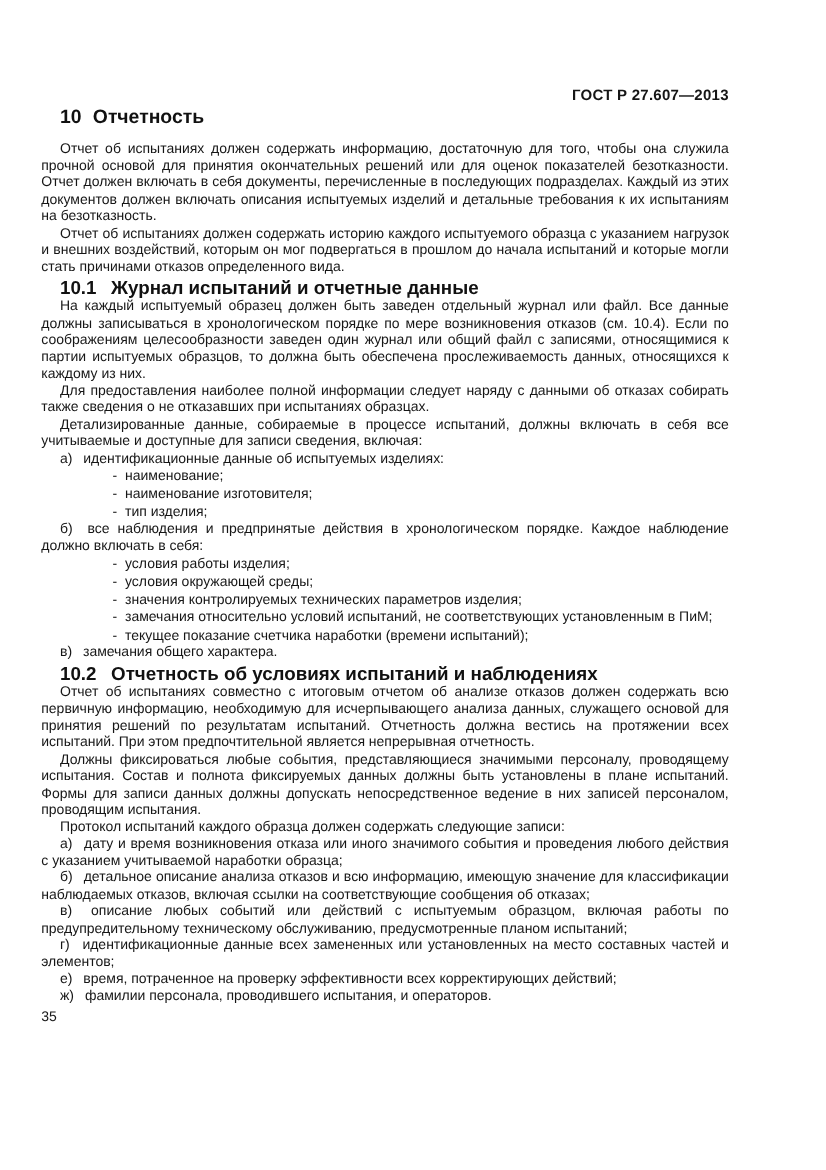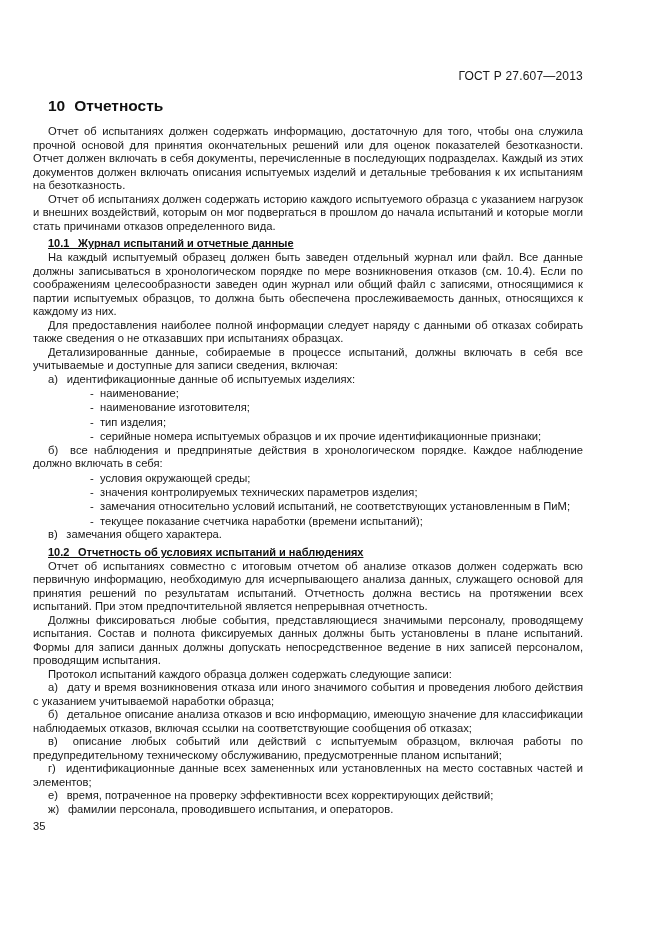--- a/index.html
+++ b/index.html
@@ -17,47 +17,46 @@
     box-sizing: border-box;
     padding: 70px 78px 0 33px;
     font-family: "Liberation Sans", "DejaVu Sans", sans-serif;
     color: #161616;
     font-size: 11.2px;
     line-height: 13.5px;
     overflow: hidden;
   }
   .doc-header {
     text-align: right;
-    font-weight: 400;
+    font-weight: 700;
     font-size: 12px;
     line-height: 13px;
     letter-spacing: 0.2px;
   }
   h1.chapter {
     display: flex;
     gap: 9px;
-    margin: 14px 0 11px 15px;
+    margin: 2px 0 11px 15px;
     font-size: 15.5px;
     line-height: 17px;
     font-weight: 700;
     color: #111;
   }
   p.para {
     margin: 0;
     text-indent: 15px;
     text-align: justify;
   }
   h2.sec {
     margin: 3px 0 1px 0;
-    font-size: 11px;
+    font-size: 15px;
     line-height: 14px;
     font-weight: 700;
     text-indent: 15px;
     color: #111;
-    text-decoration: underline;
   }
   .dash-item {
     padding-left: 57px;
     line-height: 14.4px;
     text-align: left;
   }
   .dash-marker {
     display: inline-block;
     width: 10px;
   }
@@ -88,24 +87,24 @@
 
   <p class="para">На каждый испытуемый образец должен быть заведен отдельный журнал или файл. Все данные должны записываться в хронологическом порядке по мере возникновения отказов (см. 10.4). Если по соображениям целесообразности заведен один журнал или общий файл с записями, относящимися к партии испытуемых образцов, то должна быть обеспечена прослеживаемость данных, относящихся к каждому из них.</p>
   <p class="para">Для предоставления наиболее полной информации следует наряду с данными об отказах собирать также сведения о не отказавших при испытаниях образцах.</p>
   <p class="para">Детализированные данные, собираемые в процессе испытаний, должны включать в себя все учитываемые и доступные для записи сведения, включая:</p>
 
   <p class="para">а)  идентификационные данные об испытуемых изделиях:</p>
 
   <div class="dash-item"><span class="dash-marker">-</span><span>наименование;</span></div>
   <div class="dash-item"><span class="dash-marker">-</span><span>наименование изготовителя;</span></div>
   <div class="dash-item"><span class="dash-marker">-</span><span>тип изделия;</span></div>
-  <div class="dash-item"><span class="dash-marker">-</span><span>серийные номера испытуемых образцов и их прочие идентификационные признаки;</span></div>
 
   <p class="para">б)  все наблюдения и предпринятые действия в хронологическом порядке. Каждое наблюдение должно включать в себя:</p>
 
+  <div class="dash-item"><span class="dash-marker">-</span><span>условия работы изделия;</span></div>
   <div class="dash-item"><span class="dash-marker">-</span><span>условия окружающей среды;</span></div>
   <div class="dash-item"><span class="dash-marker">-</span><span>значения контролируемых технических параметров изделия;</span></div>
   <div class="dash-item"><span class="dash-marker">-</span><span>замечания относительно условий испытаний, не соответствующих установленным в ПиМ;</span></div>
   <div class="dash-item"><span class="dash-marker">-</span><span>текущее показание счетчика наработки (времени испытаний);</span></div>
 
   <p class="para">в)  замечания общего характера.</p>
 
   <h2 class="sec">10.2  Отчетность об условиях испытаний и наблюдениях</h2>
 
   <p class="para">Отчет об испытаниях совместно с итоговым отчетом об анализе отказов должен содержать всю первичную информацию, необходимую для исчерпывающего анализа данных, служащего основой для принятия решений по результатам испытаний. Отчетность должна вестись на протяжении всех испытаний. При этом предпочтительной является непрерывная отчетность.</p>

